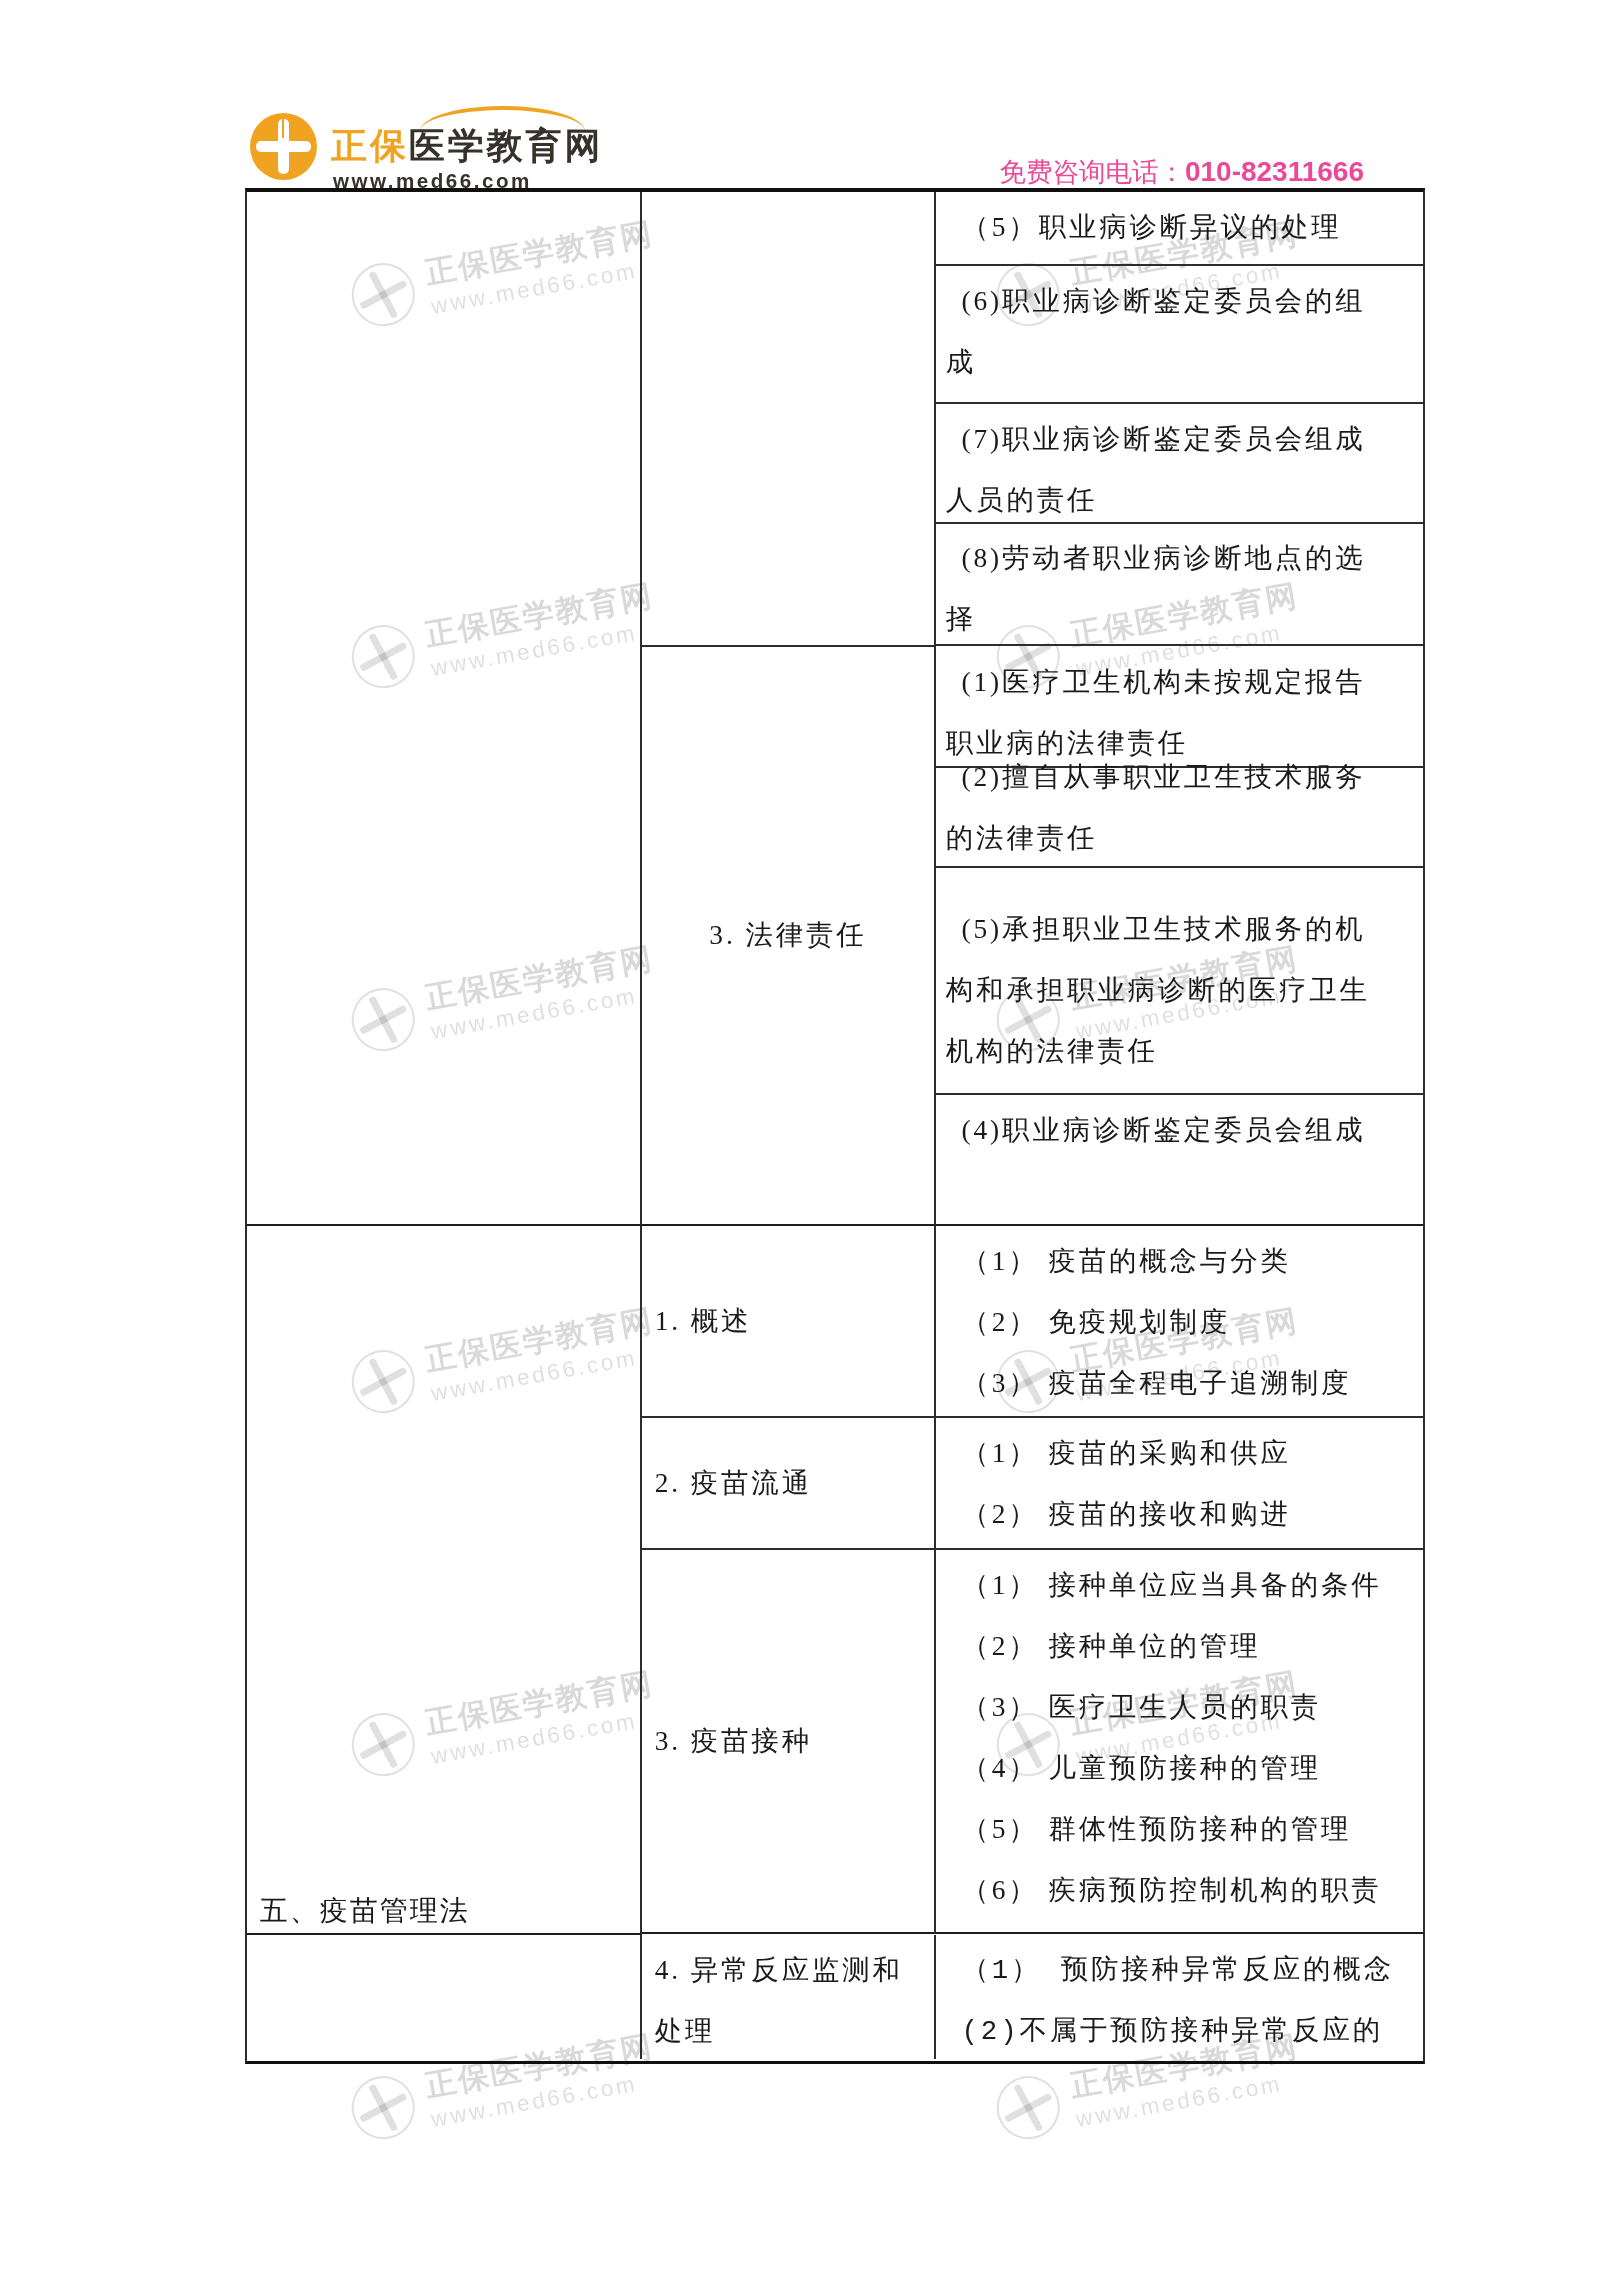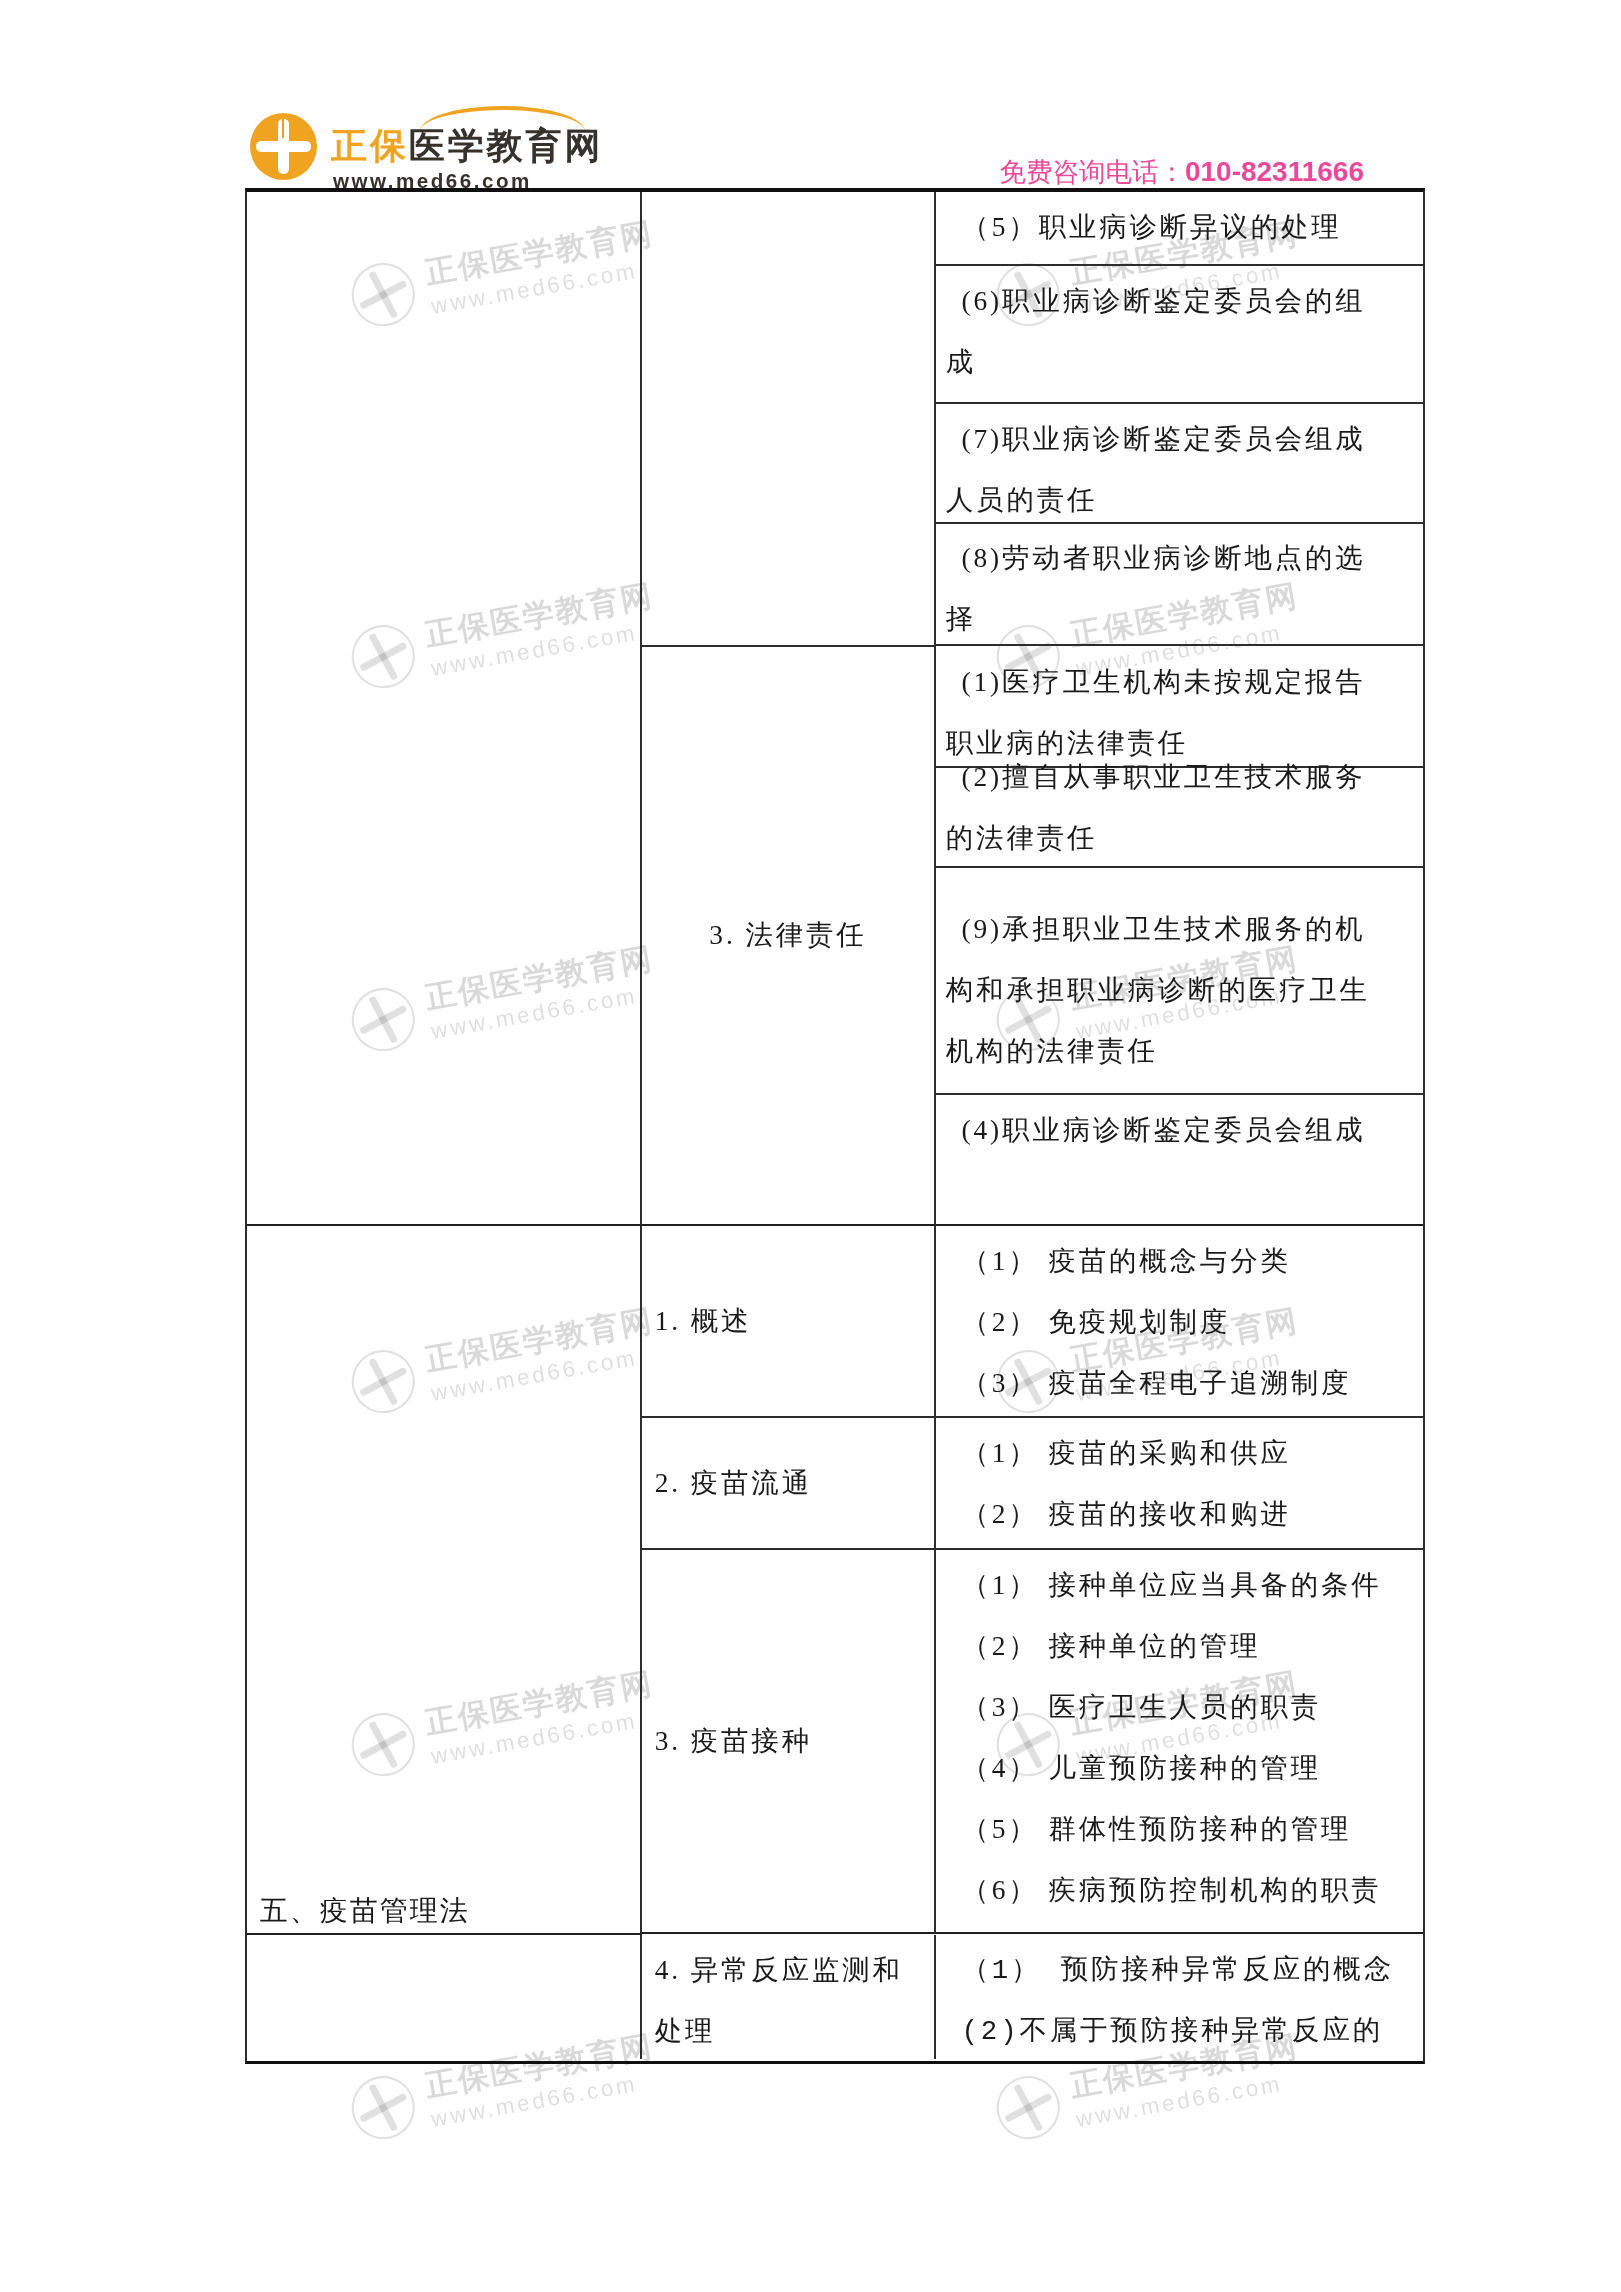--- a/index.html
+++ b/index.html
@@ -199,21 +199,21 @@
       </div>
     </div>
     <div class="cell items no-r" style="left: 689px; top: 550px; width: 487px; height: 126px;">
       <div class="item">
         <div class="iline first">(2)擅自从事职业卫生技术服务</div>
         <div class="iline">的法律责任</div>
       </div>
     </div>
     <div class="cell items no-r" style="left: 689px; top: 702px; width: 487px; height: 201px;">
       <div class="item">
-        <div class="iline first">(9)承担职业卫生技术服务的机</div>
+        <div class="iline first">(5)承担职业卫生技术服务的机</div>
         <div class="iline">构和承担职业病诊断的医疗卫生</div>
         <div class="iline">机构的法律责任</div>
       </div>
     </div>
     <div class="cell items no-r thick-b" style="left: 689px; top: 903px; width: 487px; height: 131px;">
       <div class="item">
         <div class="iline first">(4)职业病诊断鉴定委员会组成</div>
       </div>
     </div>
     <div class="cell cat thick-b" style="left: 0px; top: 1034px; width: 395px; height: 709px; align-items: flex-end;">

